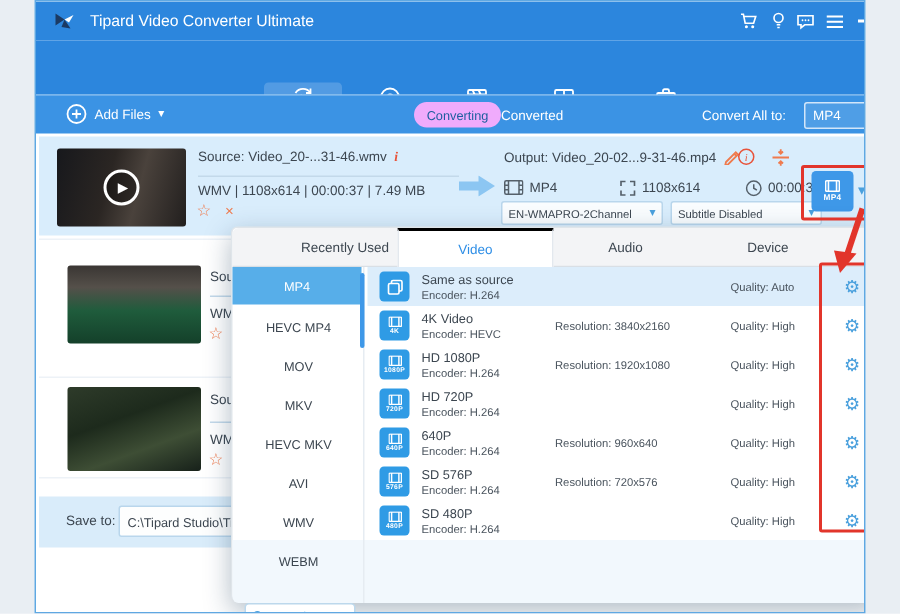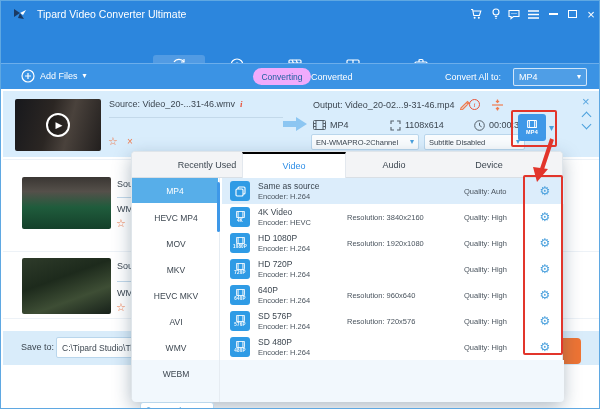--- a/index.html
+++ b/index.html
@@ -1,17 +1,17 @@
 <!DOCTYPE html>
 <html><head>
 <meta charset="utf-8">
 <style>
   *{margin:0;padding:0;box-sizing:border-box}
   html,body{background:#e9eef3;font-family:"Liberation Sans","DejaVu Sans",sans-serif}
-  #app{position:relative;width:600px;height:409px;background:#fff;border:1px solid #5fa8e2;overflow:hidden;margin:0 auto}
+  #app{position:relative;width:554px;height:409px;background:#fff;border:1px solid #5fa8e2;overflow:hidden;margin:0 auto}
   .abs{position:absolute}
   
   .titlebar{position:absolute;left:0;top:0;width:600px;height:26px;background:#2c86dd}
   .title-text{position:absolute;left:36px;top:0;line-height:26px;color:#fff;font-size:10.5px}
   .winbtn{position:absolute;top:0;width:18px;height:26px;display:flex;align-items:center;justify-content:center;color:#fff;cursor:default}
   .minus-shape{width:9px;height:2px;background:#fff}
   .max-shape{width:9px;height:8px;border:1.3px solid #fff}
   .close-glyph{font-size:13px;line-height:1}
   
   .navbar{position:absolute;left:0;top:26px;width:600px;height:36px;background:#2c86dd}
@@ -198,20 +198,21 @@
     <div class="thumb" style="left:12px;top:8px;width:86px;height:52px;background:linear-gradient(105deg,#17181c 0%,#2b2623 40%,#4a423c 62%,#221f1e 100%)"></div>
     <div class="playcircle" style="left:43px;top:22px">
         <span style="margin-left:2px">▶</span>
       </div>
 
     <div class="abs" style="left:106px;top:8px;display:flex;gap:5px;align-items:center">
       <span class="t9">Source: Video_20-...31-46.wmv</span>
       <span class="redi">i</span>
     </div>
     <div class="divline" style="left:106px;top:26px;width:174px"></div>
+    <span class="abs t9" style="left:106px;top:31px">WMV | 1108x614 | 00:00:37 | 7.49 MB</span>
     <span class="abs star" style="left:105px;top:45px">☆</span>
     <span class="abs xorange" style="left:124px;top:46px">×</span>
 
     <span class="abs" style="left:280px;top:26px">
       <svg width="24" height="14" viewBox="0 0 24 14">
           <path d="M0 4 h13 V0 l11 7 -11 7 V10 H0 Z" fill="#8cc6f2"></path>
         </svg>
     </span>
 
     <div class="abs" style="left:310px;top:8px;display:flex;gap:5px;align-items:center">

